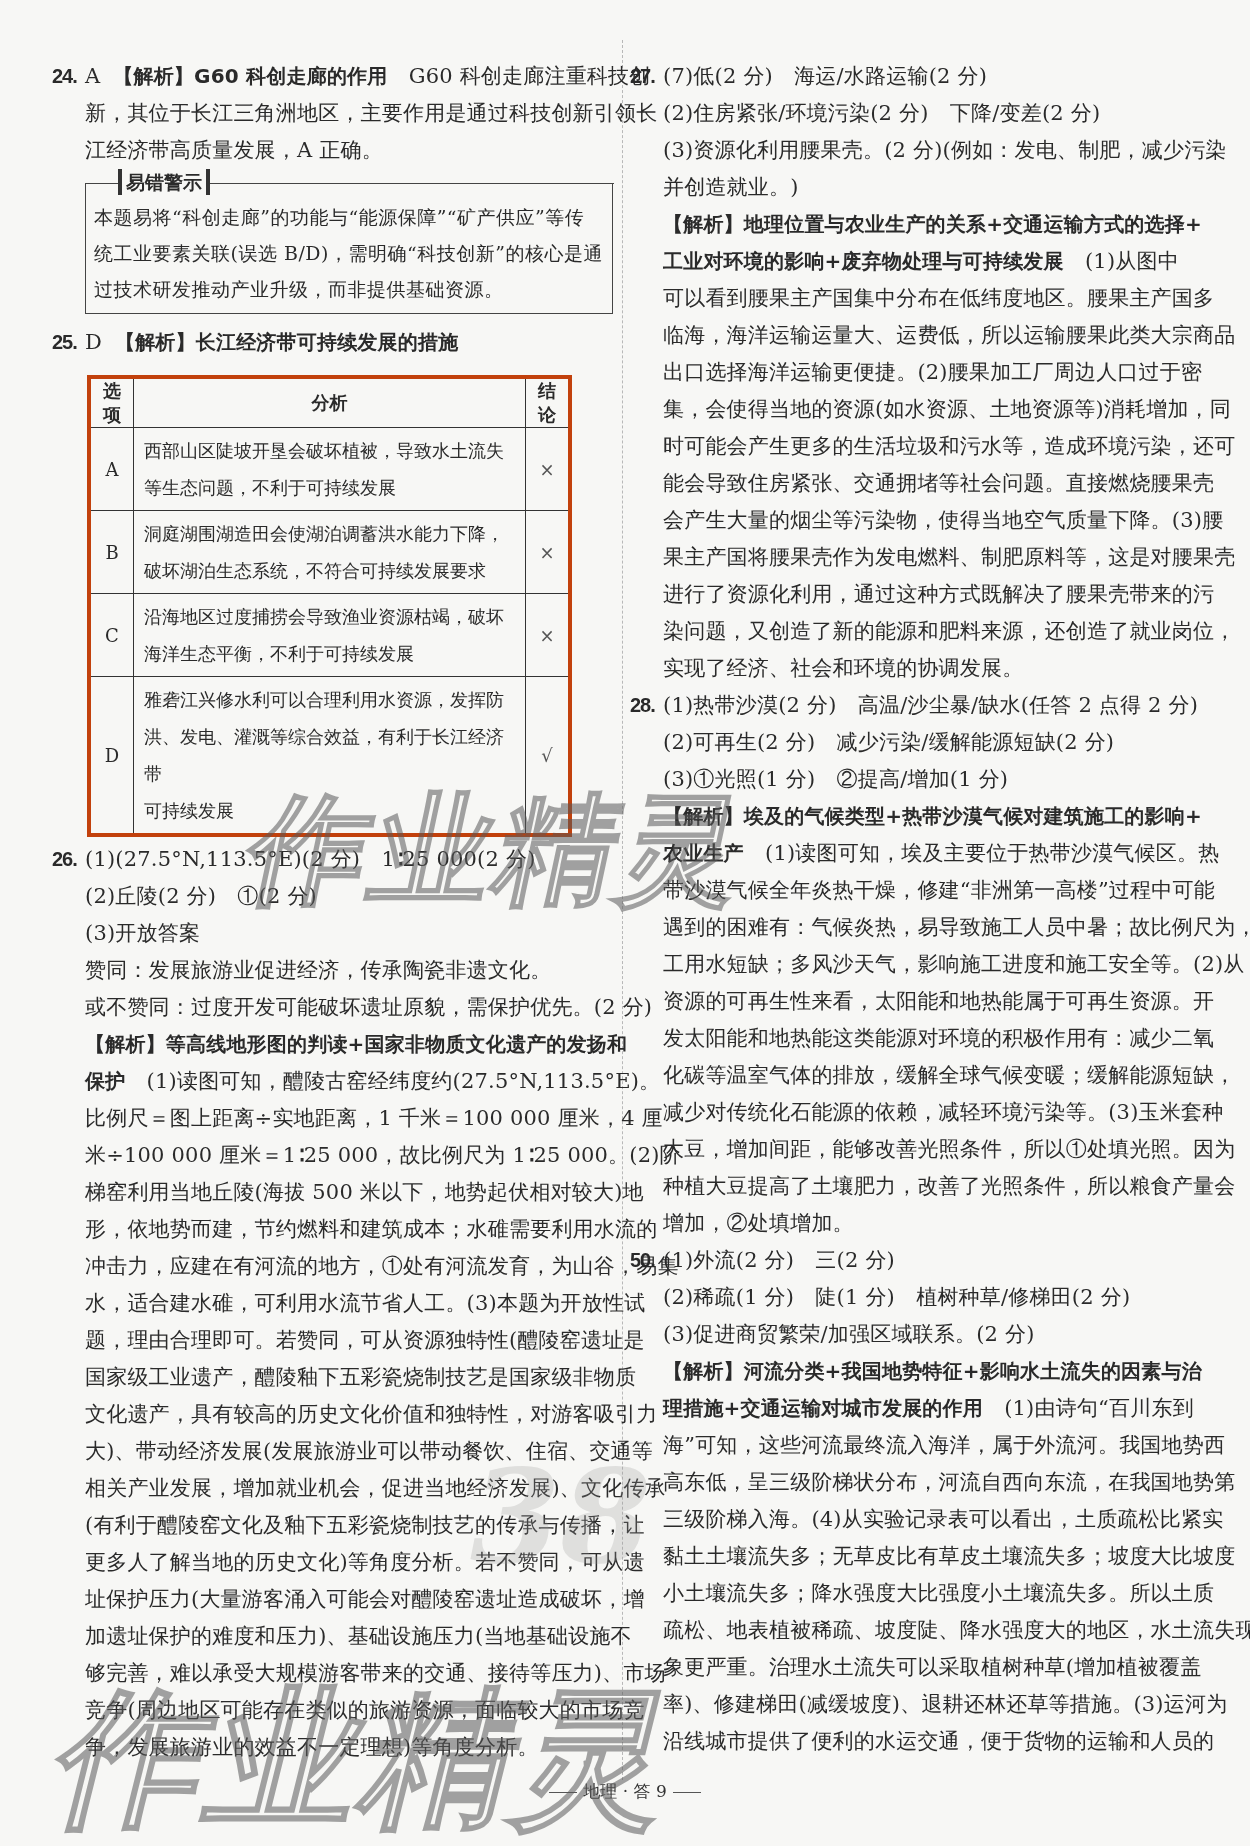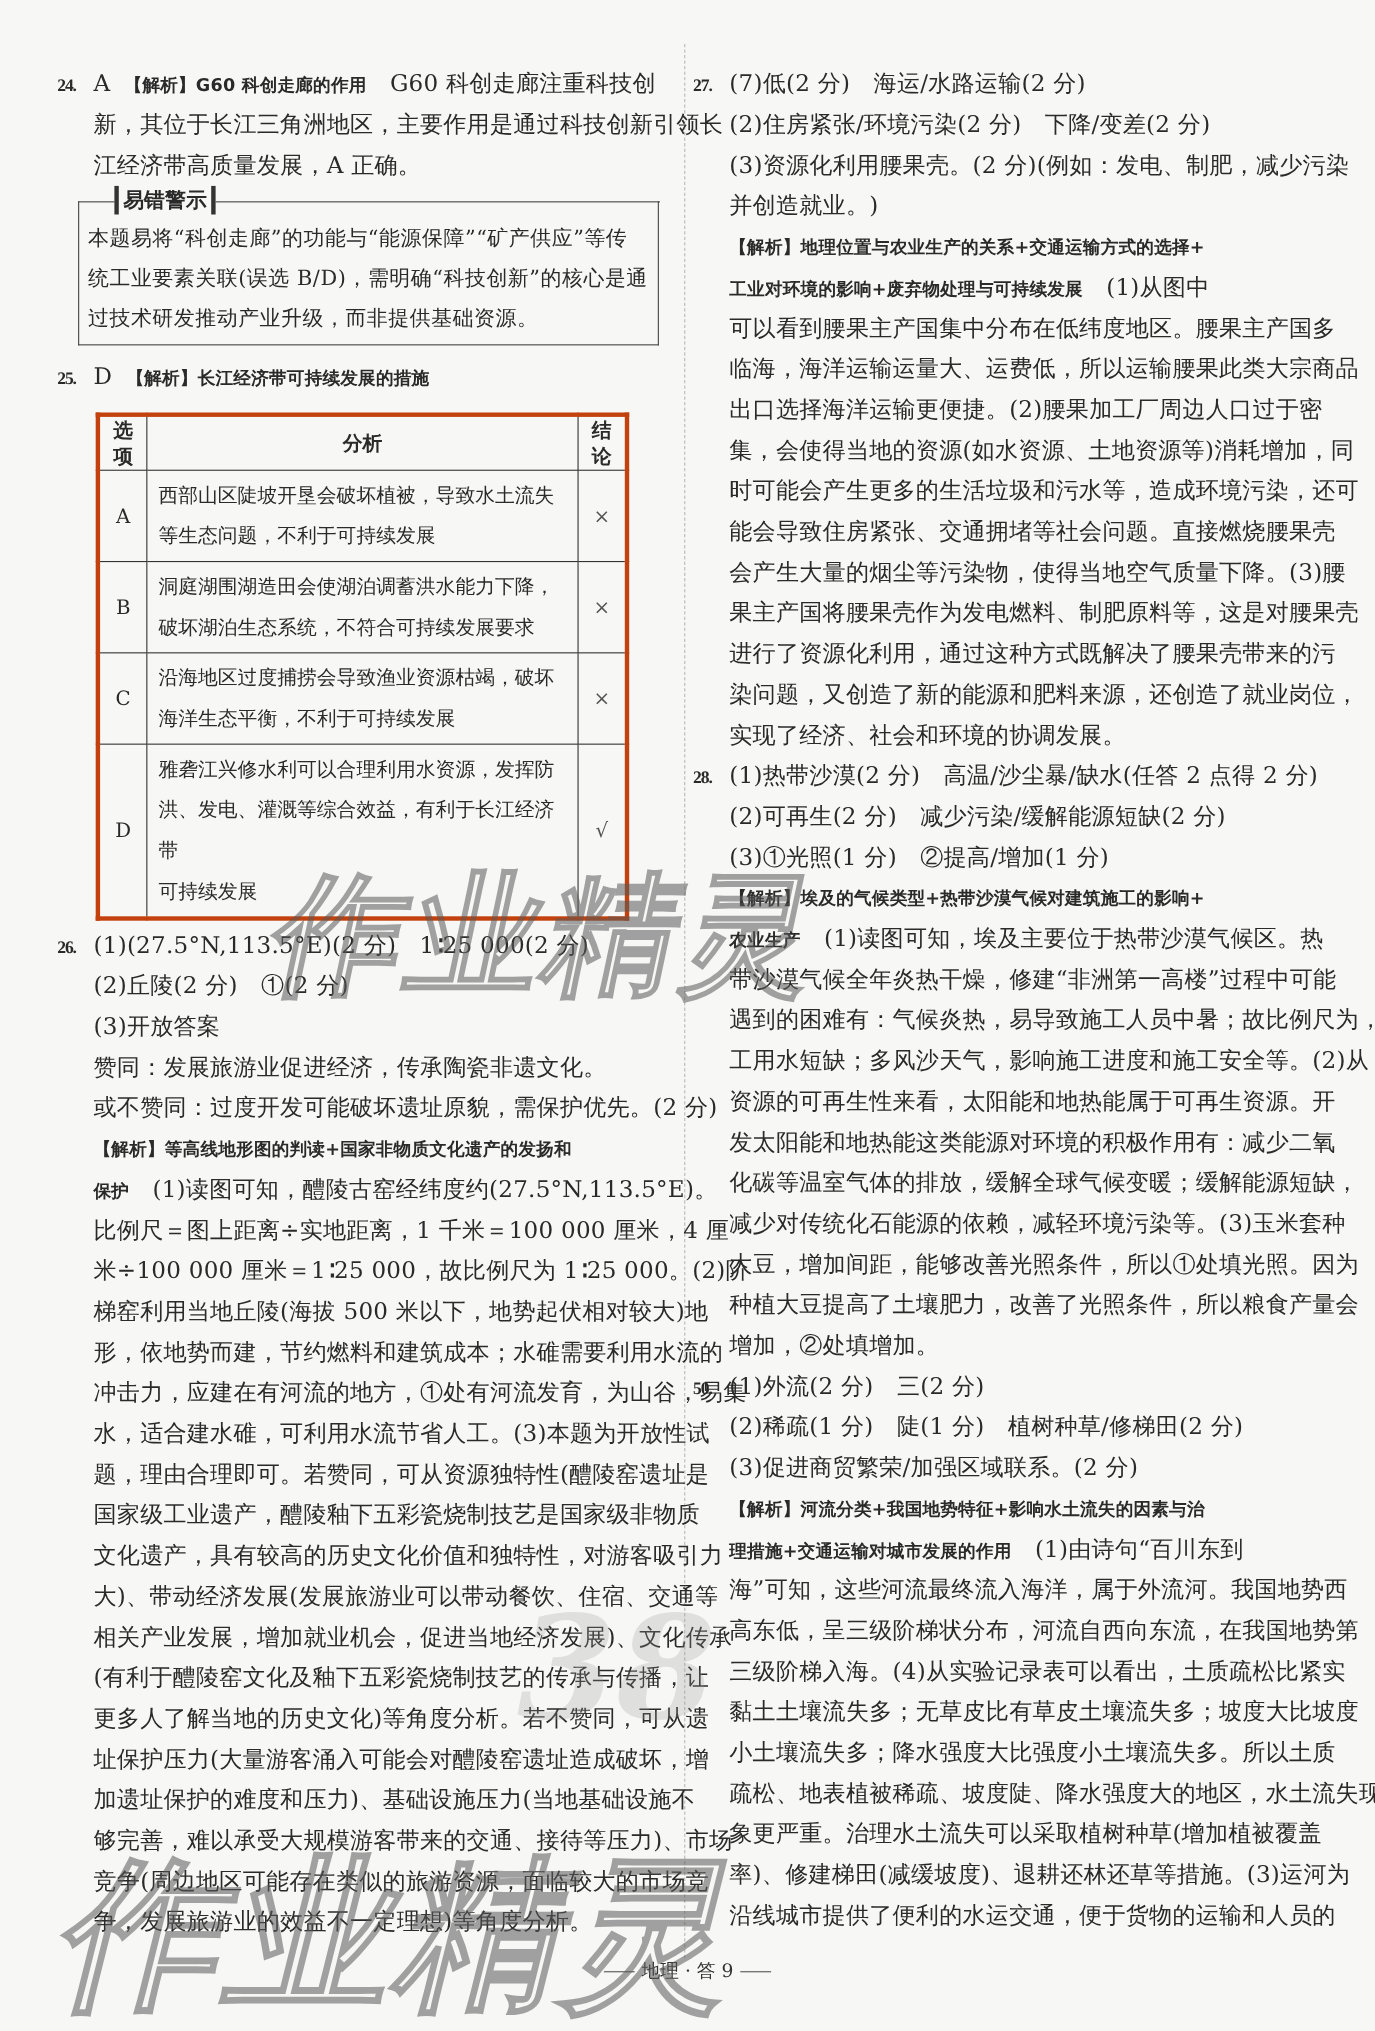--- a/index.html
+++ b/index.html
@@ -14,29 +14,29 @@
   .divider {
     position: absolute; left: 622px; top: 40px; height: 1740px; width: 0;
     border-left: 1px dashed #b8b8b8;
   }
   .line {
     font-size: 21px; line-height: 37px; height: 37px; white-space: nowrap;
     padding-left: 33px; letter-spacing: 0.2px;
   }
   .line.first { padding-left: 0; }
   .qnum {
-    display: inline-block; width: 33px; font-family: Liberation Serif, serif;
-    font-weight: bold; font-size: 16px; letter-spacing: -1px;
-  }
-  .bold { font-family: "DejaVu Sans", "Liberation Sans", sans-serif; font-weight: bold; font-size: 16px; }
+    display: inline-block; width: 33px; font-family: Liberation Sans, sans-serif;
+    font-weight: bold; font-size: 20px; letter-spacing: -1px;
+  }
+  .bold { font-family: "DejaVu Sans", "Liberation Sans", sans-serif; font-weight: bold; font-size: 20px; }
   .ans { margin-right: 6px; }
 
   
   .warn {
-    position: relative; margin: 14px 0 10px 19px; width: 510px;
+    position: relative; margin: 14px 0 10px 33px; width: 510px;
     border: 1.5px solid #444; border-top: none; padding: 6px 8px 6px 8px;
   }
   .warn-top {
     position: absolute; left: -1.5px; right: -1.5px; top: 0; height: 0;
     border-top: 1.5px solid #444;
   }
   .warn-title {
     position: absolute; left: 32px; top: -14px; background: #f7f7f5; padding: 0 4px;
     font-family: "DejaVu Sans", "Liberation Sans", sans-serif; font-weight: bold; font-size: 19px;
     line-height: 26px; border-left: 4px solid #333; border-right: 4px solid #333;

